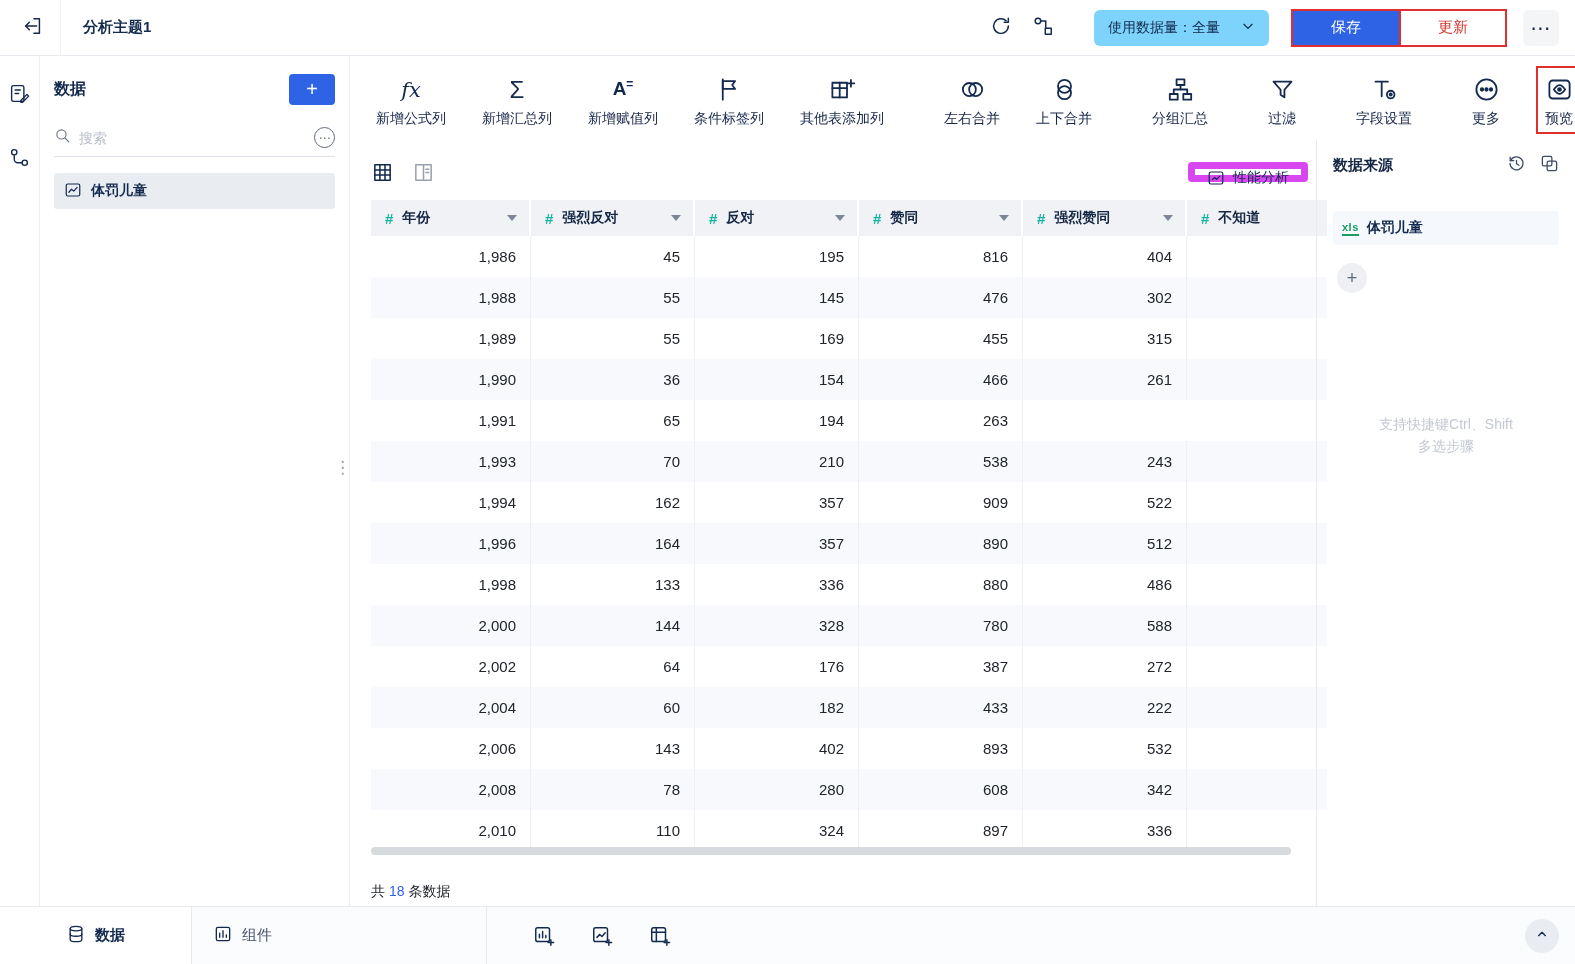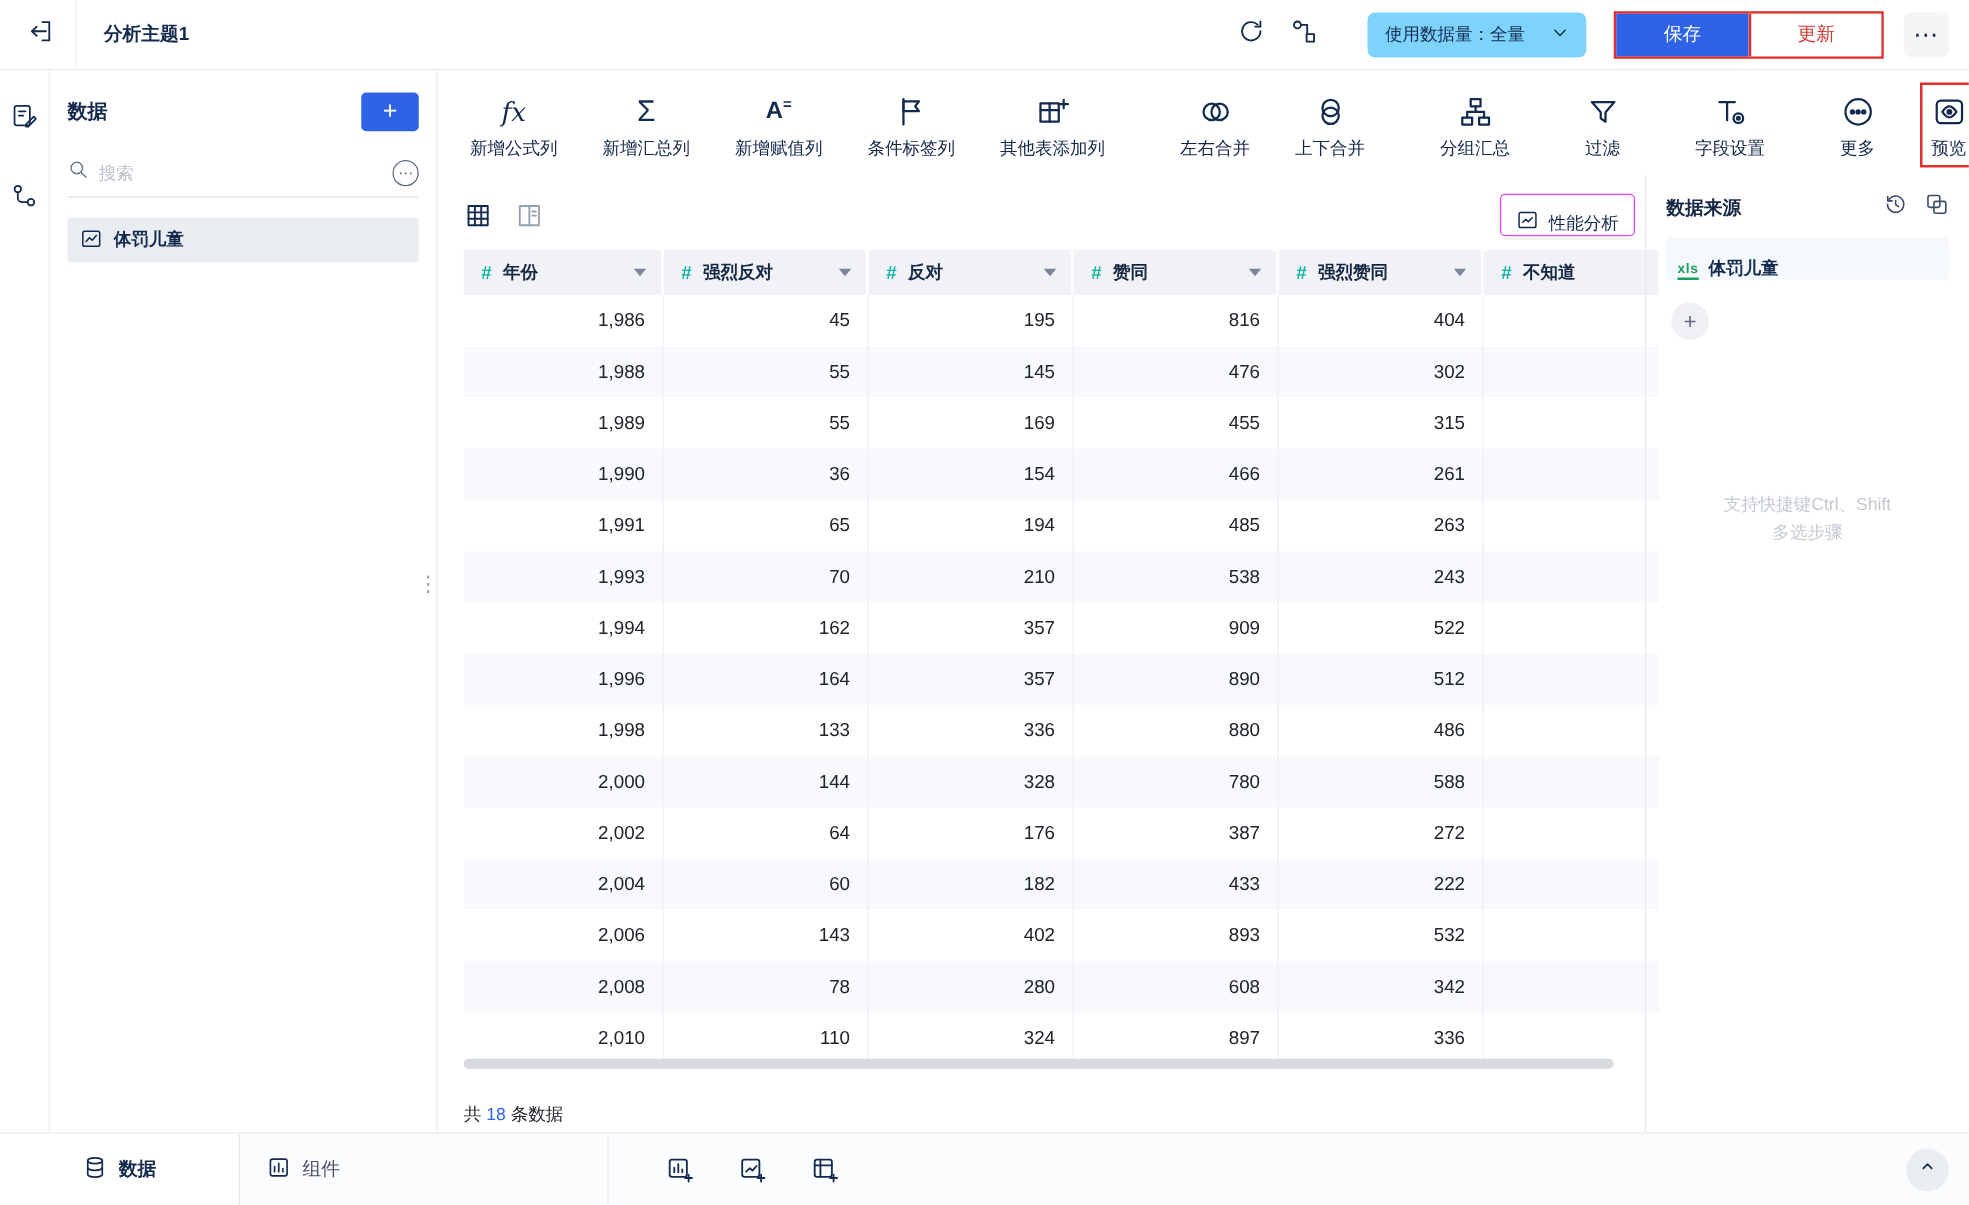--- a/index.html
+++ b/index.html
@@ -58,21 +58,21 @@
   .gap-l{margin-left:24px}
   .tb-preview-wrap{margin-left:auto;border:2px solid #e12e2e;padding:5px 7px 4px}
 
   
   .main-row{flex:1;display:flex;min-height:0}
   .table-area{flex:1;min-width:0;padding:0 8px 0 21px;display:flex;flex-direction:column}
   .view-row{margin-top:12px;height:40px;display:flex;align-items:center;gap:18px}
   .view-toggle{cursor:pointer;display:flex;align-items:center}
   .view-toggle svg{width:23px;height:23px}
   .view-toggle.inactive svg{stroke:#99a1ae}
-  .perf-btn{margin-left:auto;display:flex;align-items:flex-end;gap:8px;border:1px solid #d946ef;border-radius:4px;height:34px;padding:0 12px;font-size:14px;color:#13294e;cursor:pointer}
+  .perf-btn{margin-left:auto;display:flex;align-items:flex-start;gap:8px;border:7px solid #d946ef;border-radius:4px;height:20px;padding:0 12px;font-size:14px;color:#13294e;cursor:pointer}
   .perf-btn svg{width:18px;height:18px}
 
   .tbl{width:956px;margin-top:8px}
   .tr,.thead{display:flex}
   .th{height:36px;background:#f0f2f6;display:flex;align-items:center;padding:0 12px 0 14px;border-right:2px solid #fff;cursor:pointer}
   .hash{color:#12b3a3;font-weight:bold;font-size:15px;margin-right:9px}
   .th-label{font-size:14px;font-weight:600;color:#152744}
   .caret{margin-left:auto;width:0;height:0;border-left:5px solid transparent;border-right:5px solid transparent;border-top:6px solid #7d8698}
   .td{height:41px;display:flex;align-items:center;justify-content:flex-end;padding-right:14px;font-size:15px;color:#20242b;border-right:1px solid #edf0f4}
   .tr.alt{background:#f7f9fc}
@@ -81,21 +81,21 @@
   .hscroll{width:920px;height:8px;background:#d7dade;border-radius:4px;margin-top:-4px;cursor:grab}
   .tbl-footer{margin-top:28px;font-size:14px;color:#20242b}
   .tbl-footer .count{color:#2e63e6;padding:0 4px}
 
   
   .right-panel{width:259px;border-left:1px solid #e8eaef;padding:14px 16px;display:flex;flex-direction:column}
   .rp-head{display:flex;align-items:center}
   .rp-title{font-size:15px;font-weight:bold;color:#152744}
   .rp-icons{margin-left:auto;display:flex;gap:14px}
   .rp-icons svg{width:19px;height:19px;stroke:#3c4a63;cursor:pointer}
-  .src-item{margin-top:12px;height:34px;display:flex;align-items:flex-end;gap:8px;padding:0 9px;background:#f5f8fd;border-radius:3px;font-size:14px;font-weight:600;color:#13294e;cursor:pointer}
+  .src-item{margin-top:34px;height:34px;display:flex;align-items:center;gap:8px;padding:0 9px;background:#f5f8fd;border-radius:3px;font-size:14px;font-weight:600;color:#13294e;cursor:pointer}
   .xls-badge{color:#1a9e5f;font-weight:bold;font-size:11px;border-bottom:2px solid #1a9e5f;line-height:13px;letter-spacing:.5px}
   .rp-plus{margin:18px 0 0 4px;width:30px;height:30px;border-radius:50%;background:#eef0f4;color:#5f6b7d;font-size:18px;display:flex;align-items:center;justify-content:center;cursor:pointer}
   .rp-hint{margin-top:120px;text-align:center;color:#c3c8d2;font-size:14px;line-height:22px}
 
   
   .bottom-bar{height:58px;flex:0 0 58px;border-top:1px solid #e8eaef;display:flex;align-items:center;background:#fbfcfd}
   .b-tab{height:100%;display:flex;align-items:center;gap:9px;font-size:15px;cursor:pointer}
   .b-tab svg{width:20px;height:20px}
   .b-tab-active{width:192px;justify-content:center;background:#fff;border-right:1px solid #e8eaef;font-weight:bold;color:#13294e}
   .b-tab-plain{width:295px;padding-left:21px;color:#44506a;border-right:1px solid #e8eaef}
@@ -407,21 +407,20 @@
                 <div class="td c1">36</div>
                 <div class="td c2">154</div>
                 <div class="td c3">466</div>
                 <div class="td c4">261</div>
                 <div class="td c5"></div>
               </div>
               <div class="tr">
                 <div class="td c0">1,991</div>
                 <div class="td c1">65</div>
                 <div class="td c2">194</div>
-                <div class="td c3">485</div>
                 <div class="td c4">263</div>
                 <div class="td c5"></div>
               </div>
               <div class="tr alt">
                 <div class="td c0">1,993</div>
                 <div class="td c1">70</div>
                 <div class="td c2">210</div>
                 <div class="td c3">538</div>
                 <div class="td c4">243</div>
                 <div class="td c5"></div>

